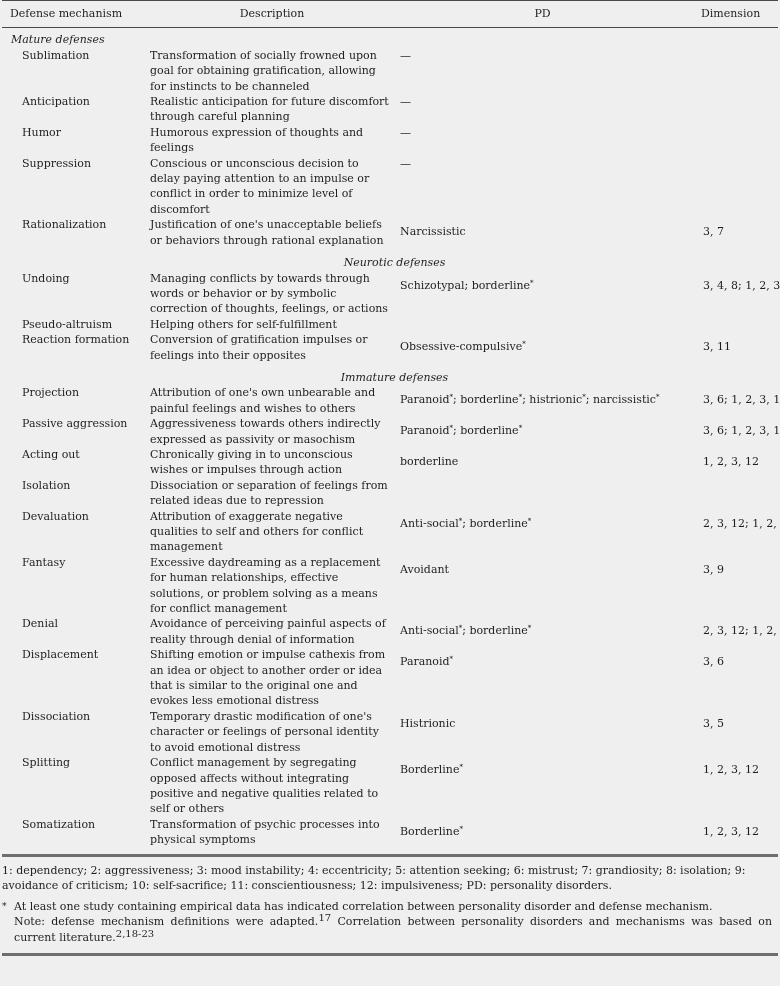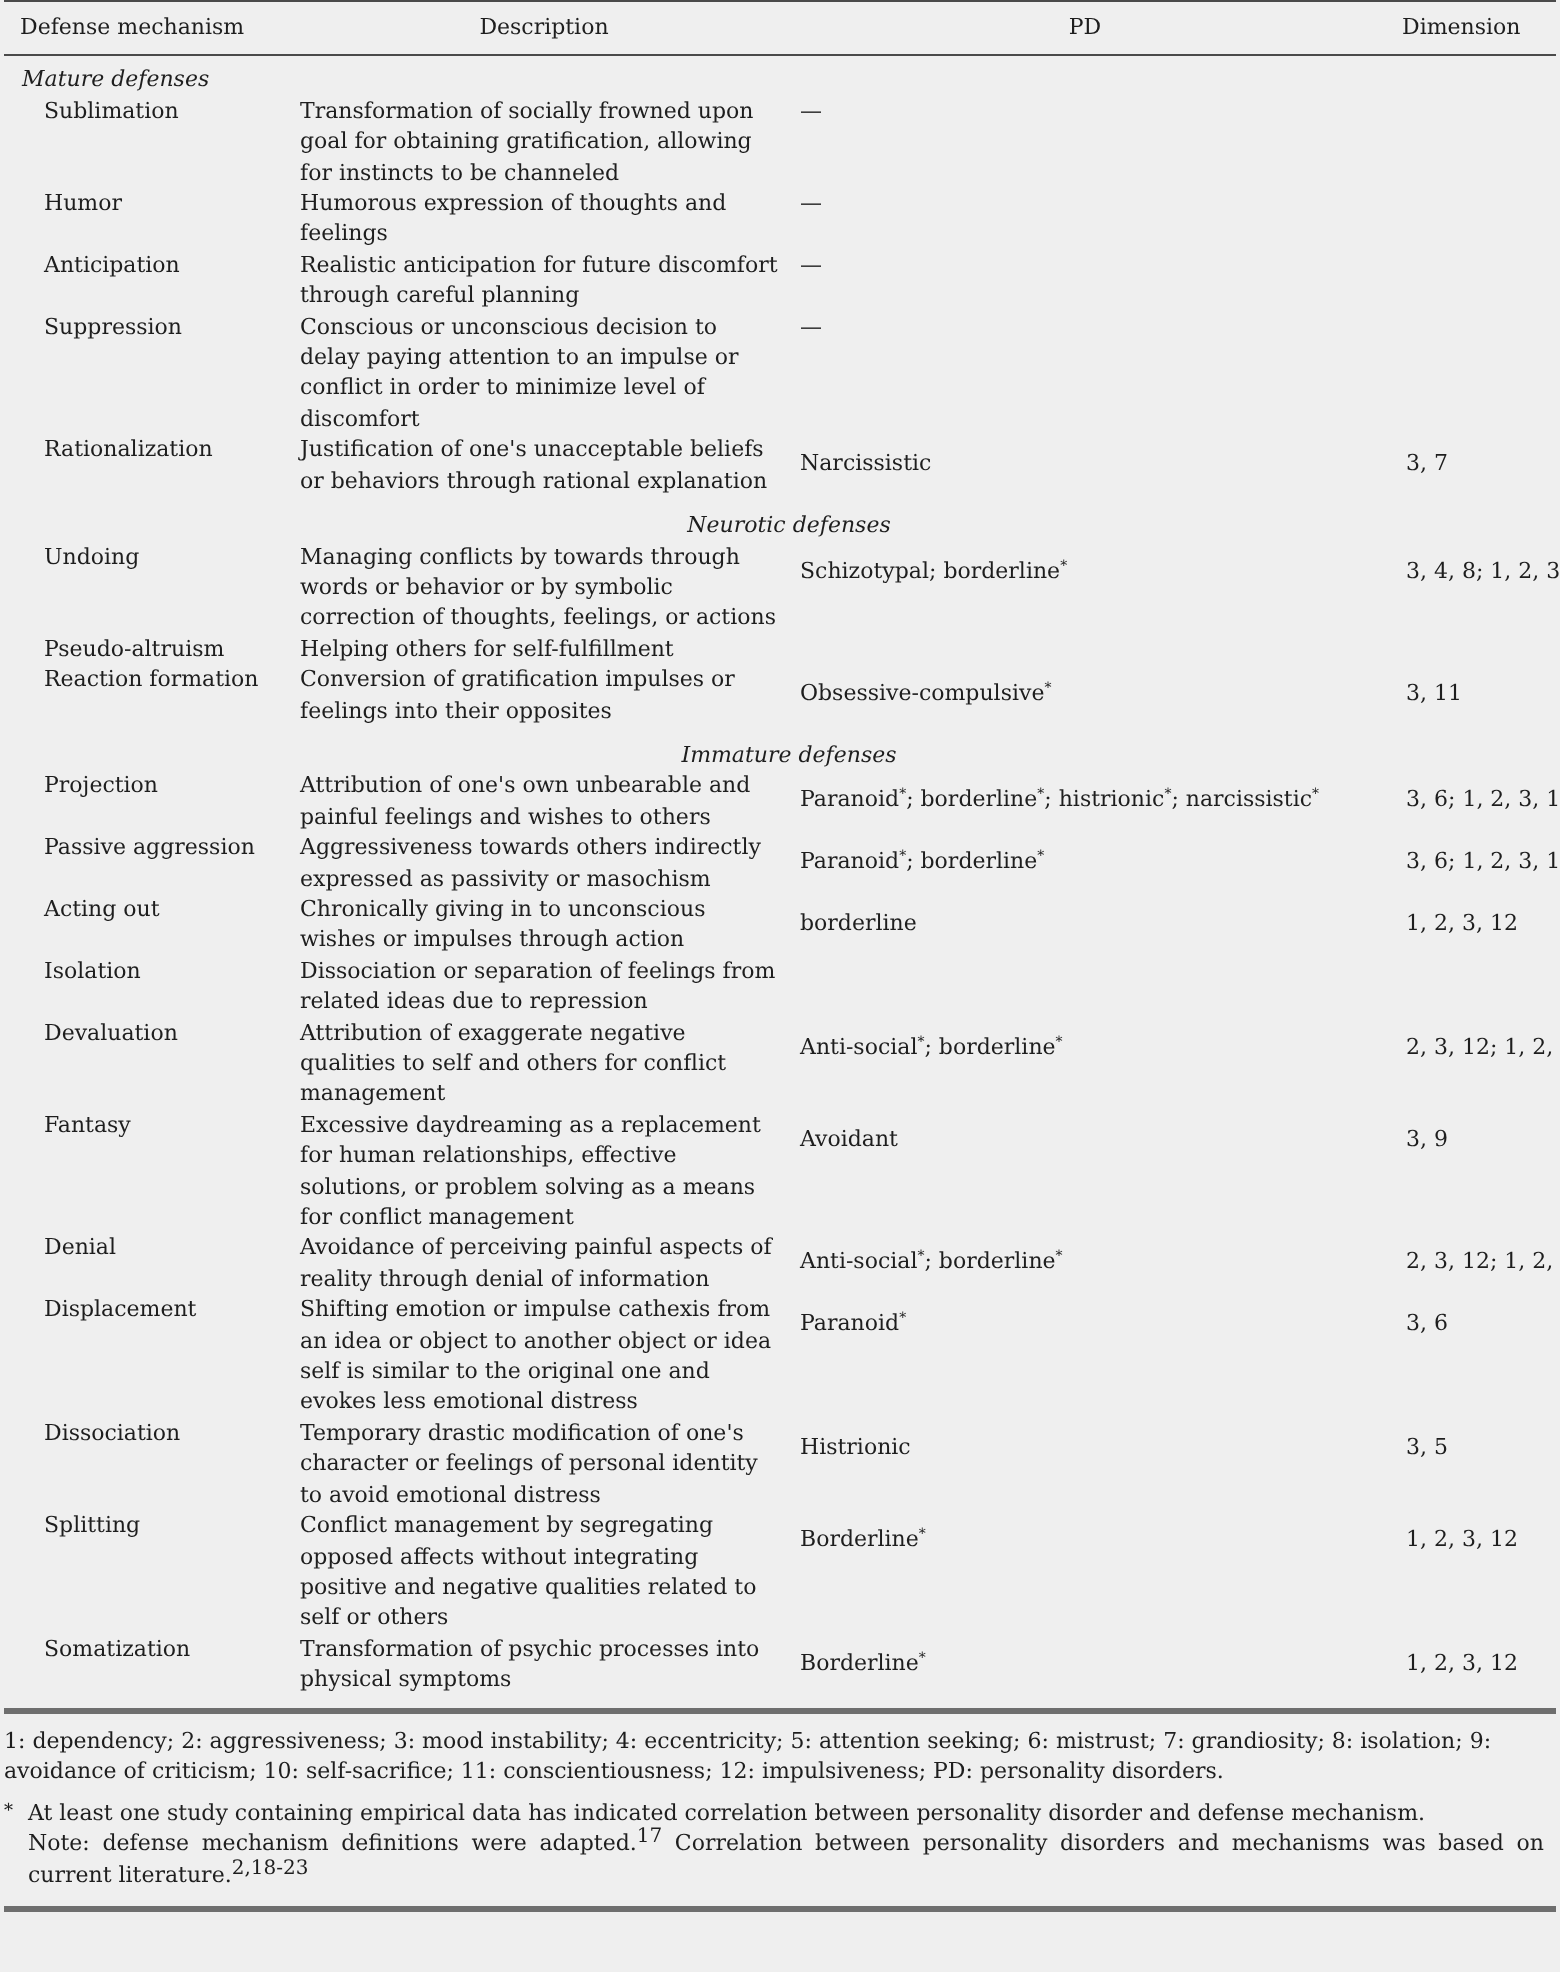--- a/index.html
+++ b/index.html
@@ -74,30 +74,30 @@
         </tr>
         <tr>
           <td class="mech">Sublimation</td>
           <td class="desc">Transformation of socially frowned upon goal for obtaining gratification, allowing for instincts to be channeled</td>
           <td class="pd">
             <span class="row-v dash">—</span>
           </td>
           <td class="dim"></td>
         </tr>
         <tr>
+          <td class="mech">Anticipation</td>
+          <td class="desc">Realistic anticipation for future discomfort through careful planning</td>
+          <td class="pd">
+            <span class="row-v dash">—</span>
+          </td>
+          <td class="dim"></td>
+        </tr>
+        <tr>
           <td class="mech">Humor</td>
           <td class="desc">Humorous expression of thoughts and feelings</td>
-          <td class="pd">
-            <span class="row-v dash">—</span>
-          </td>
-          <td class="dim"></td>
-        </tr>
-        <tr>
-          <td class="mech">Anticipation</td>
-          <td class="desc">Realistic anticipation for future discomfort through careful planning</td>
           <td class="pd">
             <span class="row-v dash">—</span>
           </td>
           <td class="dim"></td>
         </tr>
         <tr>
           <td class="mech">Suppression</td>
           <td class="desc">Conscious or unconscious decision to delay paying attention to an impulse or conflict in order to minimize level of discomfort</td>
           <td class="pd">
             <span class="row-v dash">—</span>
@@ -207,21 +207,21 @@
           <td class="desc">Avoidance of perceiving painful aspects of reality through denial of information</td>
           <td class="pd">
             <span class="row-v"><span>Anti-social</span><sup class="ast">*</sup>; <span>borderline</span><sup class="ast">*</sup></span>
           </td>
           <td class="dim">
             <span class="row-v">2, 3, 12; 1, 2, 3, 12</span>
           </td>
         </tr>
         <tr>
           <td class="mech">Displacement</td>
-          <td class="desc">Shifting emotion or impulse cathexis from an idea or object to another object or idea self is similar to the original one and evokes less emotional distress</td>
+          <td class="desc">Shifting emotion or impulse cathexis from an idea or object to another order or idea that is similar to the original one and evokes less emotional distress</td>
           <td class="pd">
             <span class="row-v"><span>Paranoid</span><sup class="ast">*</sup></span>
           </td>
           <td class="dim">
             <span class="row-v">3, 6</span>
           </td>
         </tr>
         <tr>
           <td class="mech">Dissociation</td>
           <td class="desc">Temporary drastic modification of one's character or feelings of personal identity to avoid emotional distress</td>

